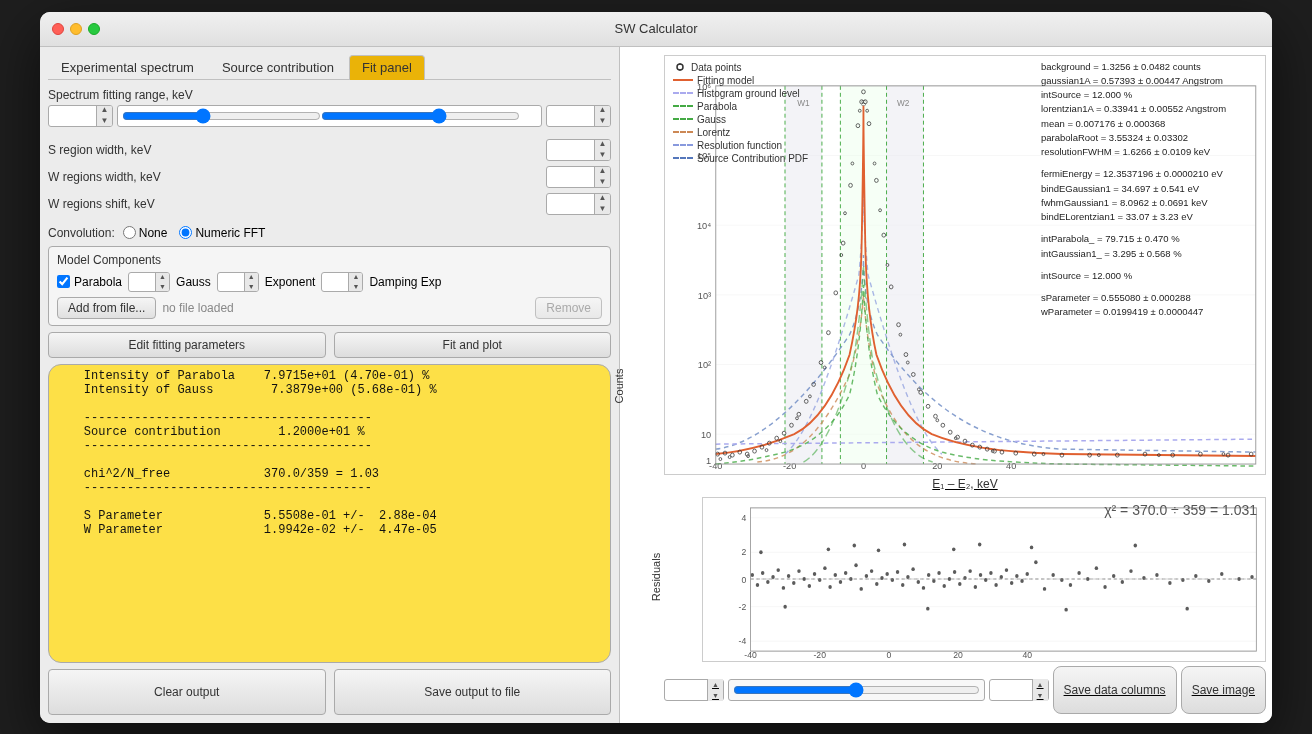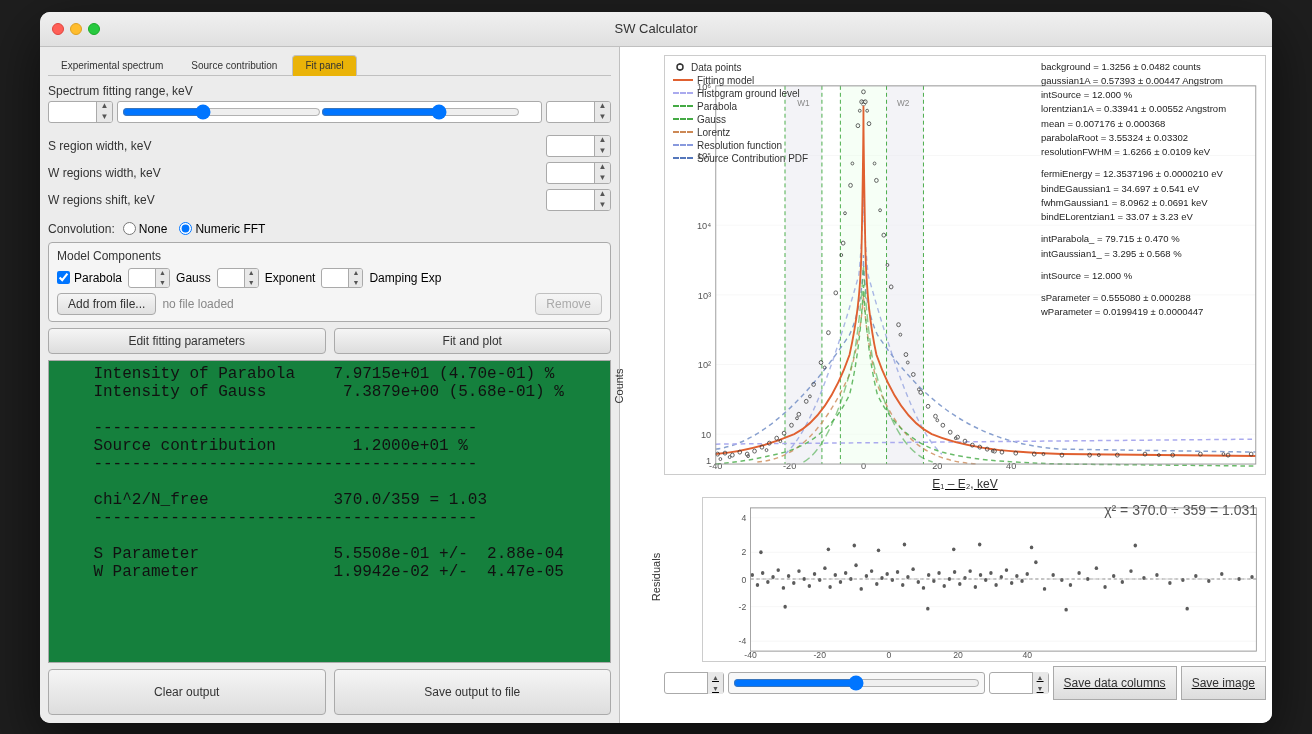--- a/index.html
+++ b/index.html
@@ -50,21 +50,21 @@
       flex-direction: column;
       padding: 8px;
     }
     .tabs {
       display: flex;
       margin-bottom: 8px;
       border-bottom: 1px solid #c0c0c0;
     }
     .tab {
       padding: 4px 12px;
-      font-size: 10px;
+      font-size: 13px;
       color: #333;
       cursor: pointer;
       border: 1px solid transparent;
       border-bottom: none;
       border-radius: 4px 4px 0 0;
       background: transparent;
       margin-right: 2px;
     }
     .tab.active {
       background: #eab308;
@@ -149,22 +149,22 @@
     .action-row {
       display: flex; gap: 8px; margin-bottom: 6px;
     }
     .action-btn {
       flex: 1; background: linear-gradient(to bottom, #f5f5f5, #ddd);
       border: 1px solid #aaa; border-radius: 4px;
       padding: 5px 0; font-size: 12px; cursor: pointer; color: #333; text-align: center;
     }
     .output-area {
       flex: 1; overflow: hidden; position: relative;
-      background: #15803d; border: 1px solid #aaa; border-radius: 0;
-      font-family: 'Courier New', monospace; font-size: 16px; color: #111;
+      background: #fde047; border: 1px solid #aaa; border-radius: 13px;
+      font-family: 'Courier New', monospace; font-size: 12px; color: #111;
     }
     .output-scroll {
       width: 100%; height: 100%;
       overflow-y: auto; overflow-x: auto;
       padding: 4px 6px;
       white-space: pre;
     }
     .output-scroll::-webkit-scrollbar { width: 10px; height: 10px; }
     .output-scroll::-webkit-scrollbar-track { background: #f0f0f0; }
     .output-scroll::-webkit-scrollbar-thumb { background: #aaa; border-radius: 4px; }
@@ -219,22 +219,22 @@
       flex: 1; background: #e8e8e8; border: none; cursor: pointer;
       font-size: 7px; line-height: 1; display: flex; align-items: center; justify-content: center; color:#555;
     }
     .chart-slider {
       flex: 1; height: 22px; border: 1px solid #aaa; background: #f8f8f8;
       border-radius: 3px; padding: 0 4px; display: flex; align-items: center;
     }
     .chart-slider input[type=range] { width: 100%; }
     .chart-save-btn {
       background: linear-gradient(to bottom, #f5f5f5, #ddd);
-      border: 1px solid #aaa; border-radius: 0;
-      padding: 9px 10px; font-size: 12px; cursor: pointer; color: #333;
+      border: 1px solid #aaa; border-radius: 8px;
+      padding: 16px 10px; font-size: 12px; cursor: pointer; color: #333;
     }
     
     .main-chart-svg { width: 100%; height: 100%; }
     .residuals-svg { width: 100%; height: 100%; }
     
     .legend {
       position: absolute; top: 6px; left: 8px;
       font-size: 10px; color: #333;
     }
     .legend-item { display: flex; align-items: center; gap: 4px; margin-bottom: 2px; }

